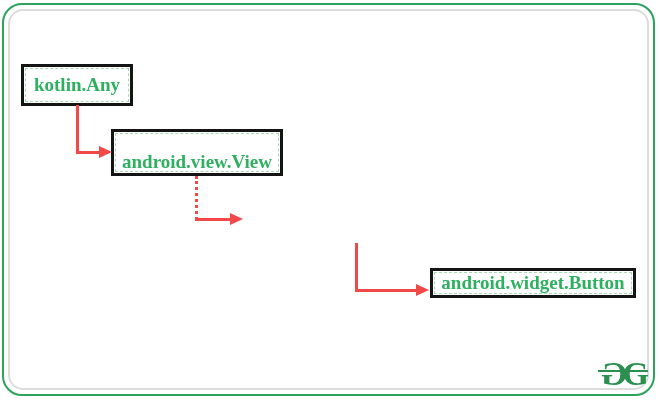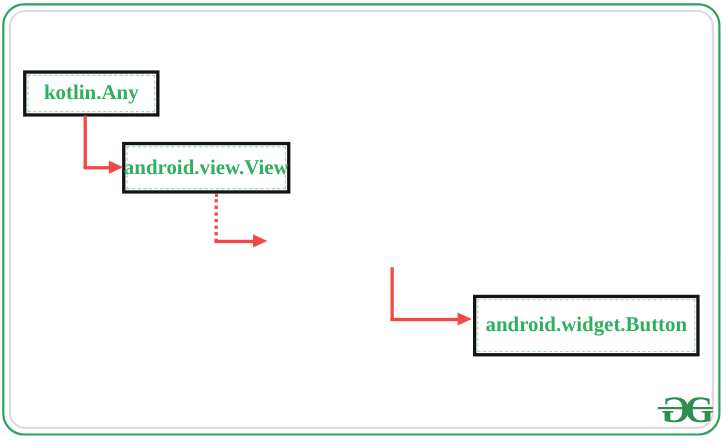--- a/index.html
+++ b/index.html
@@ -16,24 +16,24 @@
     position:absolute;left:8px;top:9px;right:11px;bottom:14px;
     border:2px solid #dcdcdc;border-radius:15px;
   }
   
   .node{
     position:absolute;box-sizing:border-box;border:3px solid #141414;background:#fff;
     display:flex;align-items:center;justify-content:center;
     font-weight:bold;font-size:19px;color:#2eb060;white-space:nowrap;
     outline:1px dashed #a8d8b6;outline-offset:-5px;
   }
-  .node-1{left:21px;top:64px;width:124px;height:42px;}
-  .node-2{left:111px;top:129px;width:153px;height:47px;}
+  .node-1{left:21px;top:64px;width:112px;height:42px;}
+  .node-2{left:111px;top:129px;width:172px;height:47px;align-items:flex-end;}
   .node-3{left:244px;top:193px;width:229px;height:50px;}
-  .node-4{left:430px;top:268px;width:206px;height:56px;}
+  .node-4{left:430px;top:268px;width:206px;height:30px;}
   
   .seg{position:absolute;background:#f34848;}
   .seg-dotted{position:absolute;width:0;border-left:3px dotted #f34848;background:none;}
   .a1v{left:76px;top:105px;width:3px;height:48px;}
   .a1h{left:76px;top:151px;width:24px;height:3px;}
   .a2v{left:195px;top:176px;height:44px;}
   .a2h{left:195px;top:218px;width:36px;height:3px;}
   .a3v{left:355px;top:243px;width:3px;height:48px;}
   .a3h{left:355px;top:289px;width:62px;height:3px;}
   .head{

